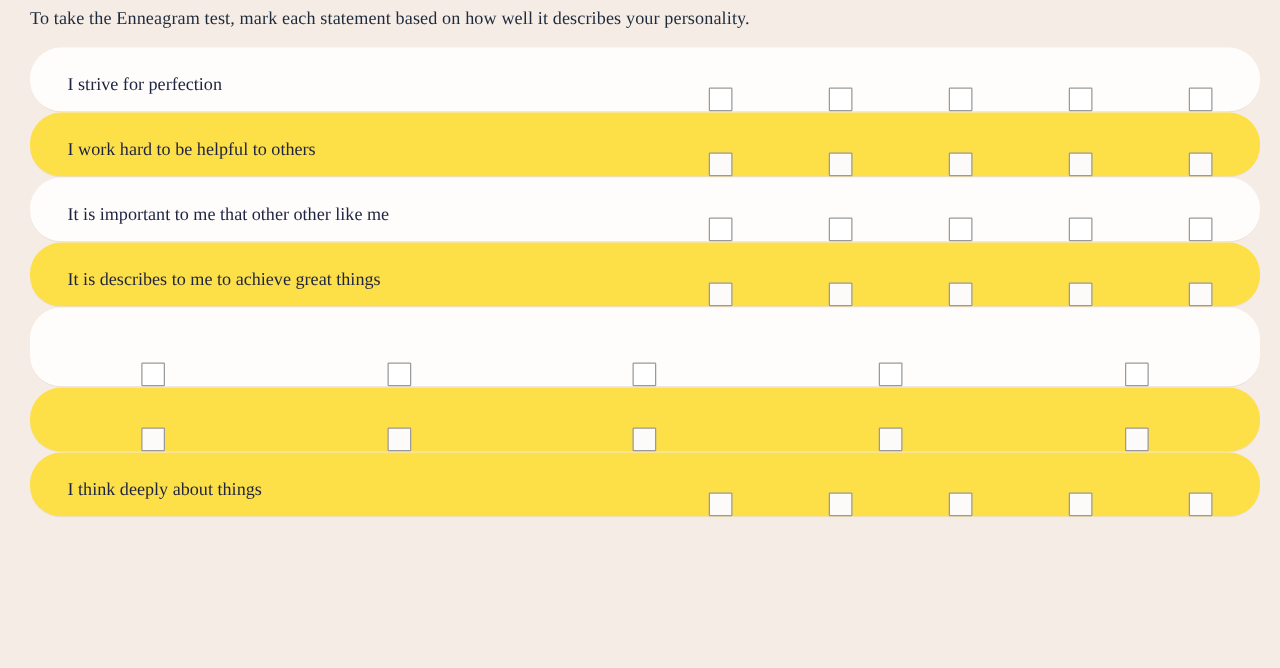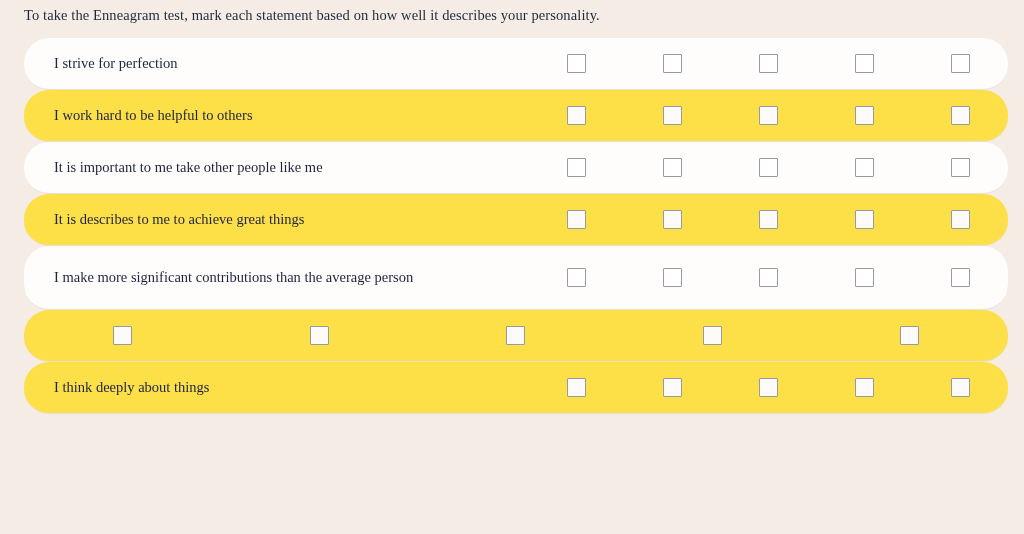--- a/index.html
+++ b/index.html
@@ -53,21 +53,21 @@
     font-size: 11.5px;
     font-weight: 700;
     letter-spacing: 1.6px;
     color: #23283f;
   }
   .head-spacer {
     flex: 1 1 0;
   }
   .row {
     display: flex;
-    align-items: center;
+    align-items: flex-end;
     min-height: 52px;
     border-bottom: 1px solid #eadfd7;
     border-radius: 25px;
   }
   .row.odd { background: #fffdfb; }
   .row.even { background: #fde047; }
   .row-tall { min-height: 64px; }
   .statement {
     flex: 0 0 505px;
     padding: 10px 20px 10px 30px;
@@ -134,21 +134,21 @@
         </div>
       <div class="cell">
           <span class="cb"></span>
         </div>
       <div class="cell">
           <span class="cb"></span>
         </div>
     </div>
 
     <div class="row odd">
-      <div class="statement">It is important to me take other people like me</div>
+      <div class="statement">It is important to me that other other like me</div>
       <div class="cell">
           <span class="cb"></span>
         </div>
       <div class="cell">
           <span class="cb"></span>
         </div>
       <div class="cell">
           <span class="cb"></span>
         </div>
       <div class="cell">
@@ -172,21 +172,20 @@
         </div>
       <div class="cell">
           <span class="cb"></span>
         </div>
       <div class="cell">
           <span class="cb"></span>
         </div>
     </div>
 
     <div class="row odd row-tall">
-      <div class="statement">I make more significant contributions than the average person</div>
       <div class="cell">
           <span class="cb"></span>
         </div>
       <div class="cell">
           <span class="cb"></span>
         </div>
       <div class="cell">
           <span class="cb"></span>
         </div>
       <div class="cell">

